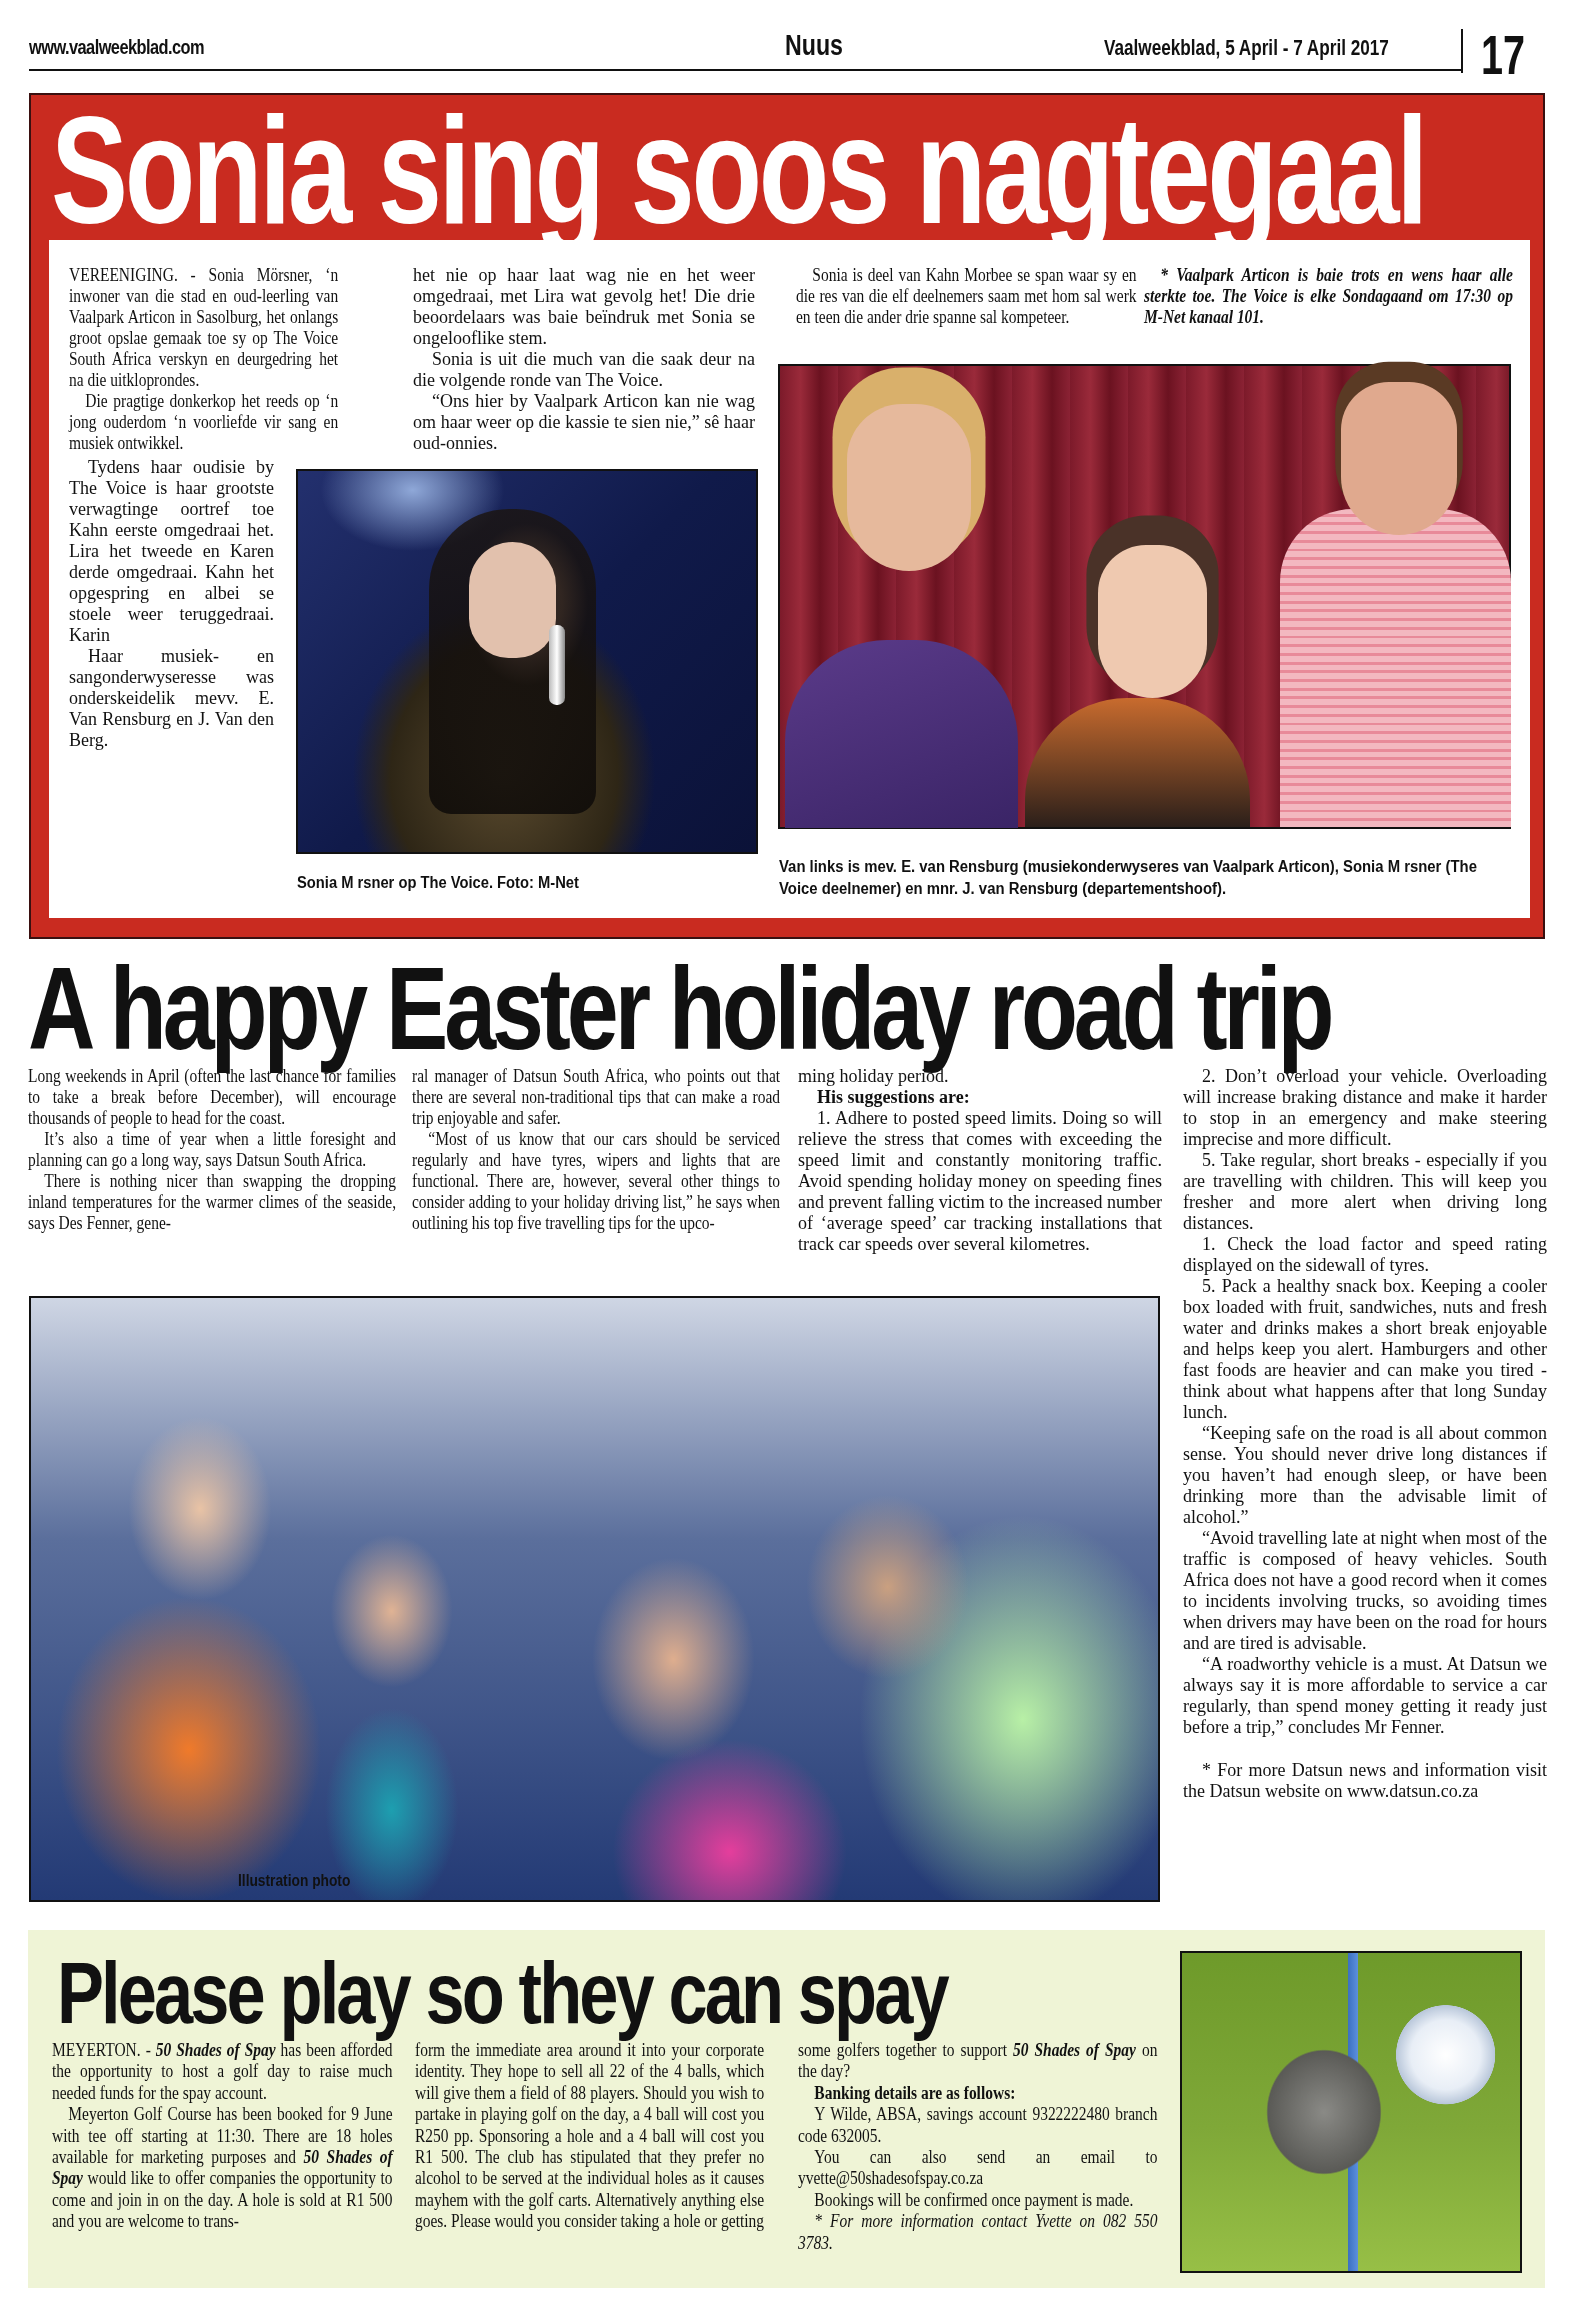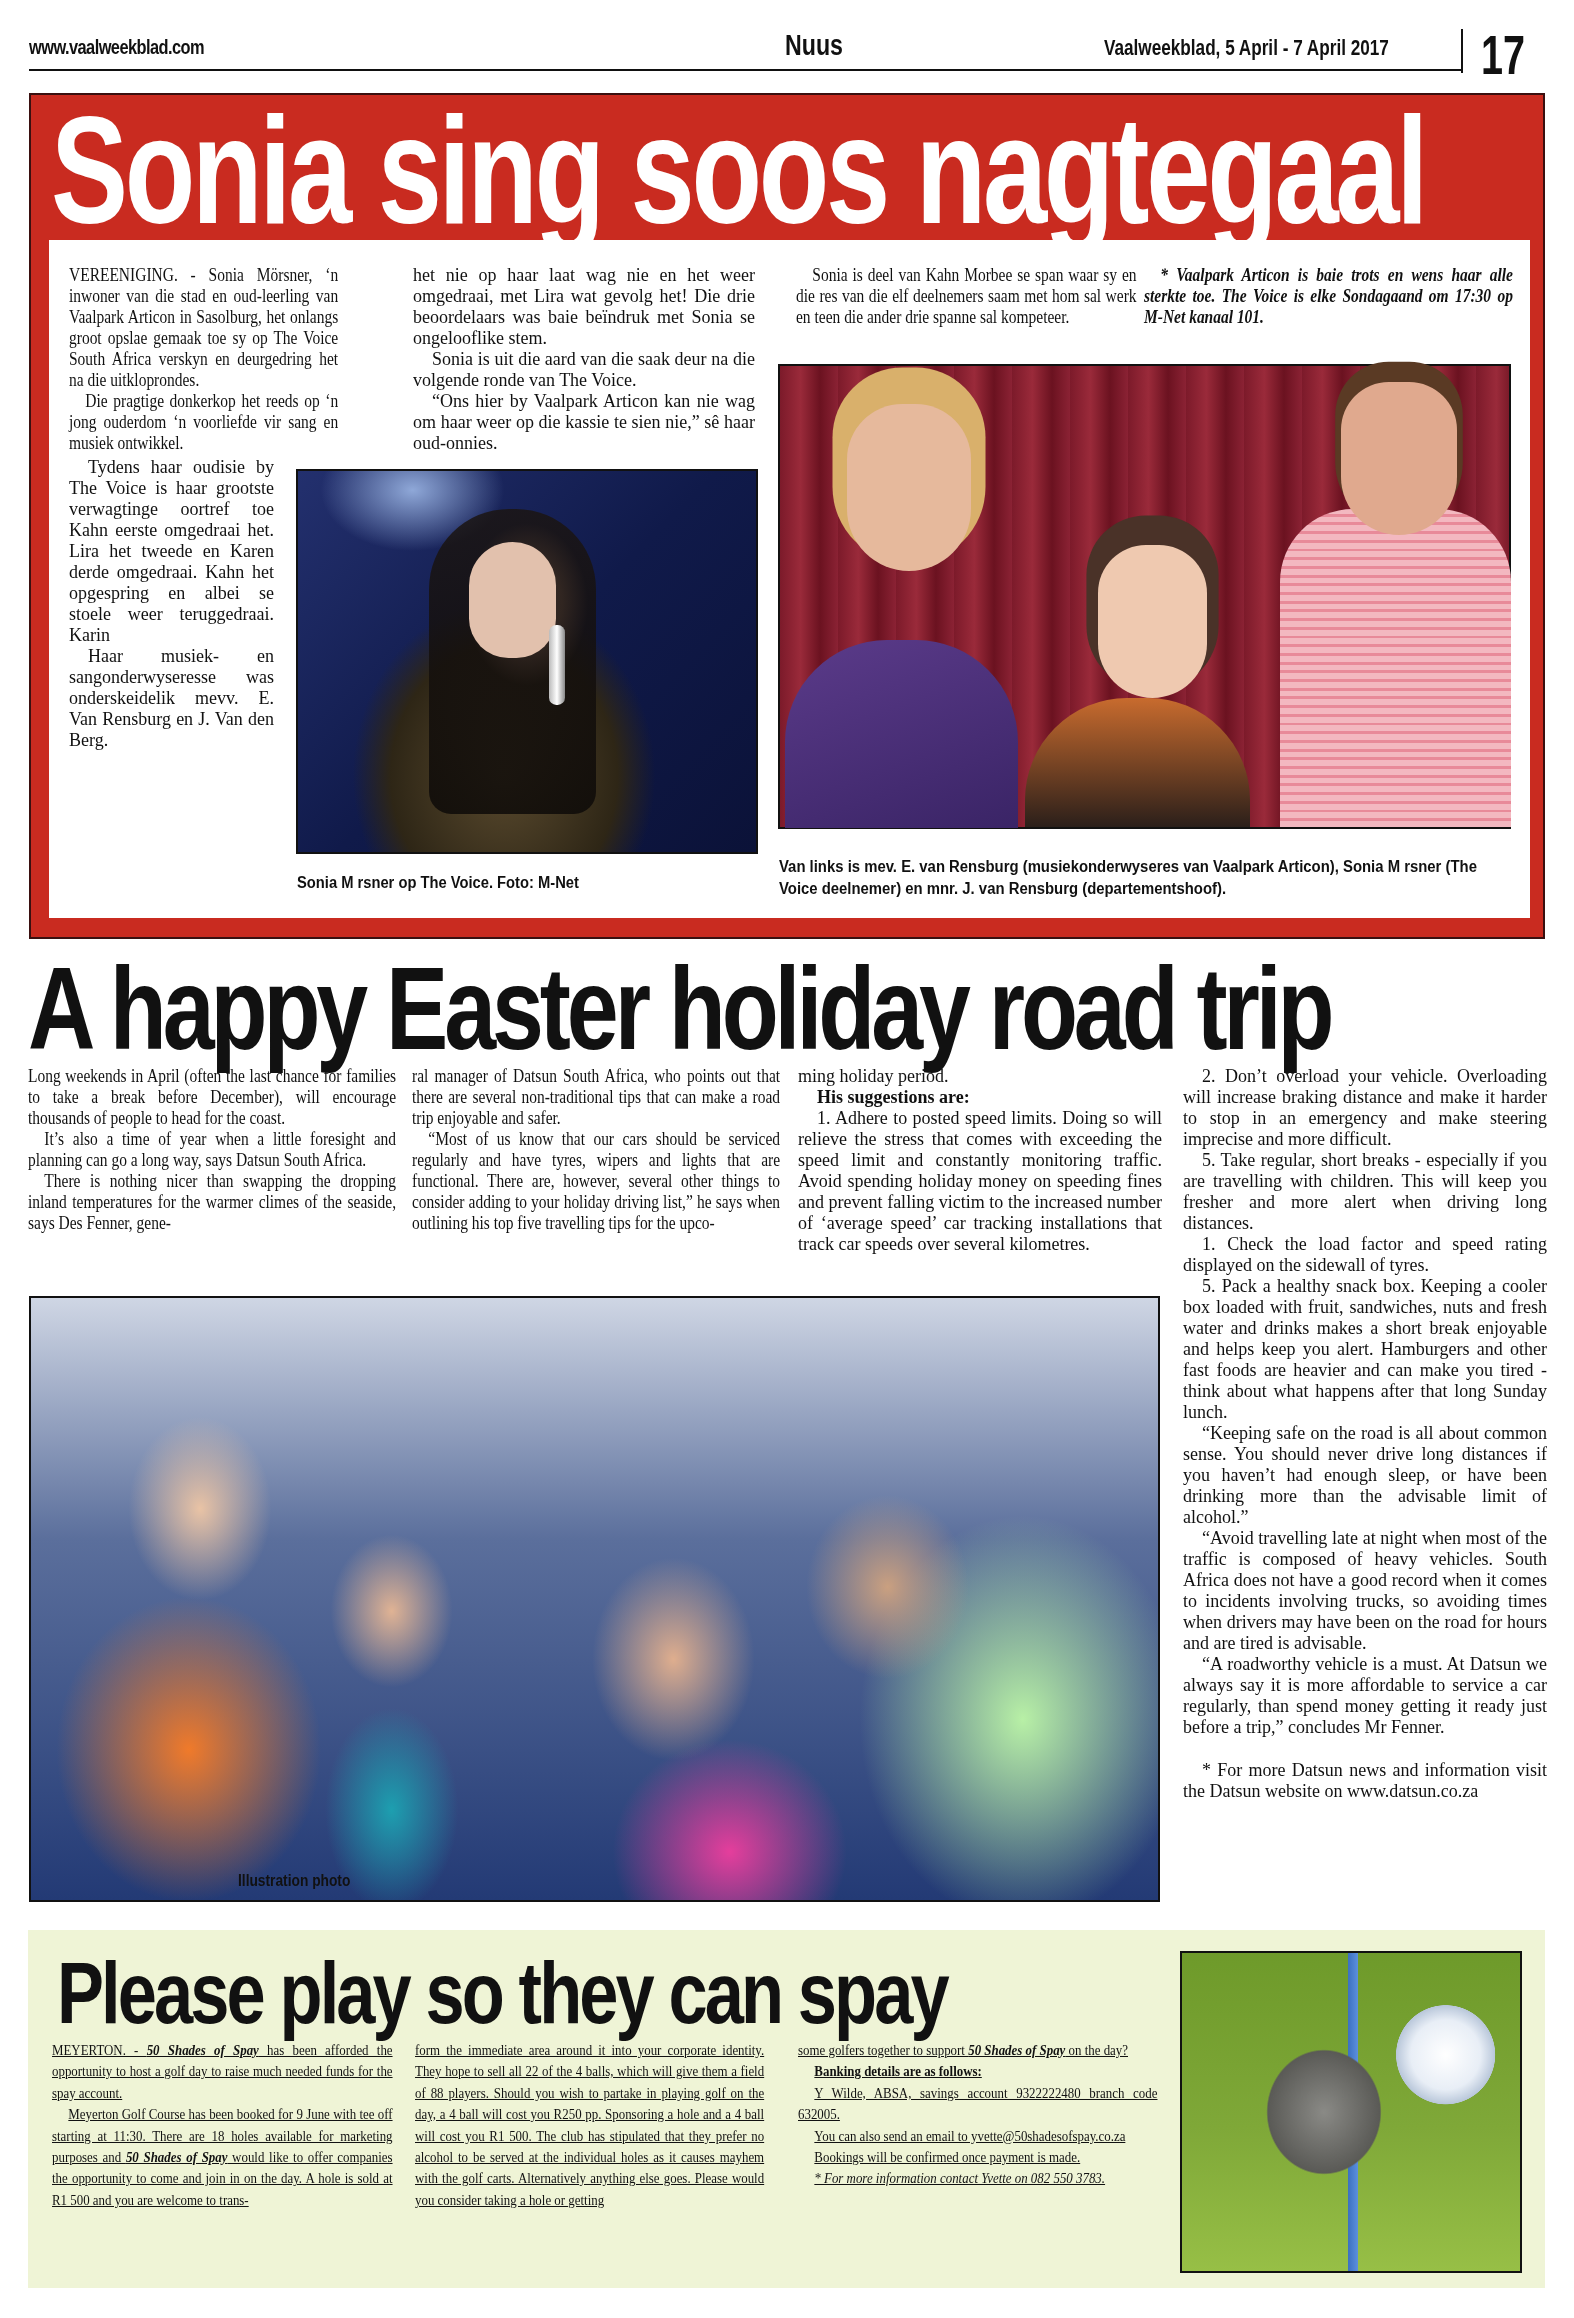--- a/index.html
+++ b/index.html
@@ -77,21 +77,21 @@
       linear-gradient(180deg, #cfd6e4 0%, #5b6f9c 40%, #233a75 100%);
   }
   #photo-credit { left: 238px; top: 1872px; font-size: 16px; transform: scaleX(0.86); }
 
   
   #golf-box { left: 28px; top: 1930px; width: 1517px; height: 358px; background: #eff4d6; }
   #golf-headline { left: 57px; top: 1949px; font-size: 87px; letter-spacing: -3.6px; line-height: 1; transform: scaleX(0.81); }
   #golf-col1 { left: 52px; top: 2040px; width: 340px; }
   #golf-col2 { left: 415px; top: 2040px; width: 349px; }
   #golf-col3 { left: 798px; top: 2040px; width: 360px; }
-  .golf-text { font-size: 15px; line-height: 21.4px; text-decoration: underline; }
+  .golf-text { font-size: 18px; line-height: 21.4px; }
   #golf-photo { left: 1180px; top: 1951px; width: 342px; height: 322px; border: 2.9px solid #111;
     background:
       radial-gradient(circle 58px at 78% 32%, #ffffff 0%, #e8eef6 60%, #b9c7da 85%, transparent 86%),
       radial-gradient(ellipse 80px 87px at 42% 50%, #8a8a86 0%, #5a5a56 70%, transparent 72%),
       linear-gradient(90deg, transparent 49%, #3a6fc0 49%, #5b8fdc 52%, transparent 52%),
       linear-gradient(180deg, #6e9a2a 0%, #7fa838 55%, #97bf46 100%);
   }
 </style>
 </head>
 <body>
@@ -112,21 +112,21 @@
     <p class="noindent">VEREENIGING. - Sonia Mörsner, ‘n inwoner van die stad en oud-leerling van Vaalpark Articon in Sasolburg, het onlangs groot opslae gemaak toe sy op The Voice South Africa verskyn en deurgedring het na die uitkloprondes.</p>
     <p>Die pragtige donkerkop het reeds op ‘n jong ouderdom ‘n voorliefde vir sang en musiek ontwikkel.</p>
   </div>
 </div>
 <div class="abs body-text" id="sonia-col1b">
   <p>Tydens haar oudisie by The Voice is haar grootste verwagtinge oortref toe Kahn eerste omgedraai het. Lira het tweede en Karen derde omgedraai. Kahn het opgespring en albei se stoele weer teruggedraai. Karin</p>
   <p>Haar musiek- en sangonderwyseresse was onderskeidelik mevv. E. Van Rensburg en J. Van den Berg.</p>
 </div>
 <div class="abs body-text" id="sonia-col2">
   <p class="noindent">het nie op haar laat wag nie en het weer omgedraai, met Lira wat gevolg het! Die drie beoordelaars was baie beïndruk met Sonia se ongelooflike stem.</p>
-  <p>Sonia is uit die aard van die saak deur na die volgende ronde van The Voice.</p>
+  <p>Sonia is uit die much van die saak deur na die volgende ronde van The Voice.</p>
   <p>“Ons hier by Vaalpark Articon kan nie wag om haar weer op die kassie te sien nie,” sê haar oud-onnies.</p>
 </div>
 <div class="abs body-text" id="sonia-col3">
   <div class="cond-serif" style="width:396px">
     <p>Sonia is deel van Kahn Morbee se span waar sy en die res van die elf deelnemers saam met hom sal werk en teen die ander drie spanne sal kompeteer.</p>
   </div>
 </div>
 <div class="abs body-text" id="sonia-col4">
   <div class="cond-serif" style="width:429px">
     <p>* Vaalpark Articon is baie trots en wens haar alle sterkte toe. The Voice is elke Sondagaand om 17:30 op M-Net kanaal 101.</p>

